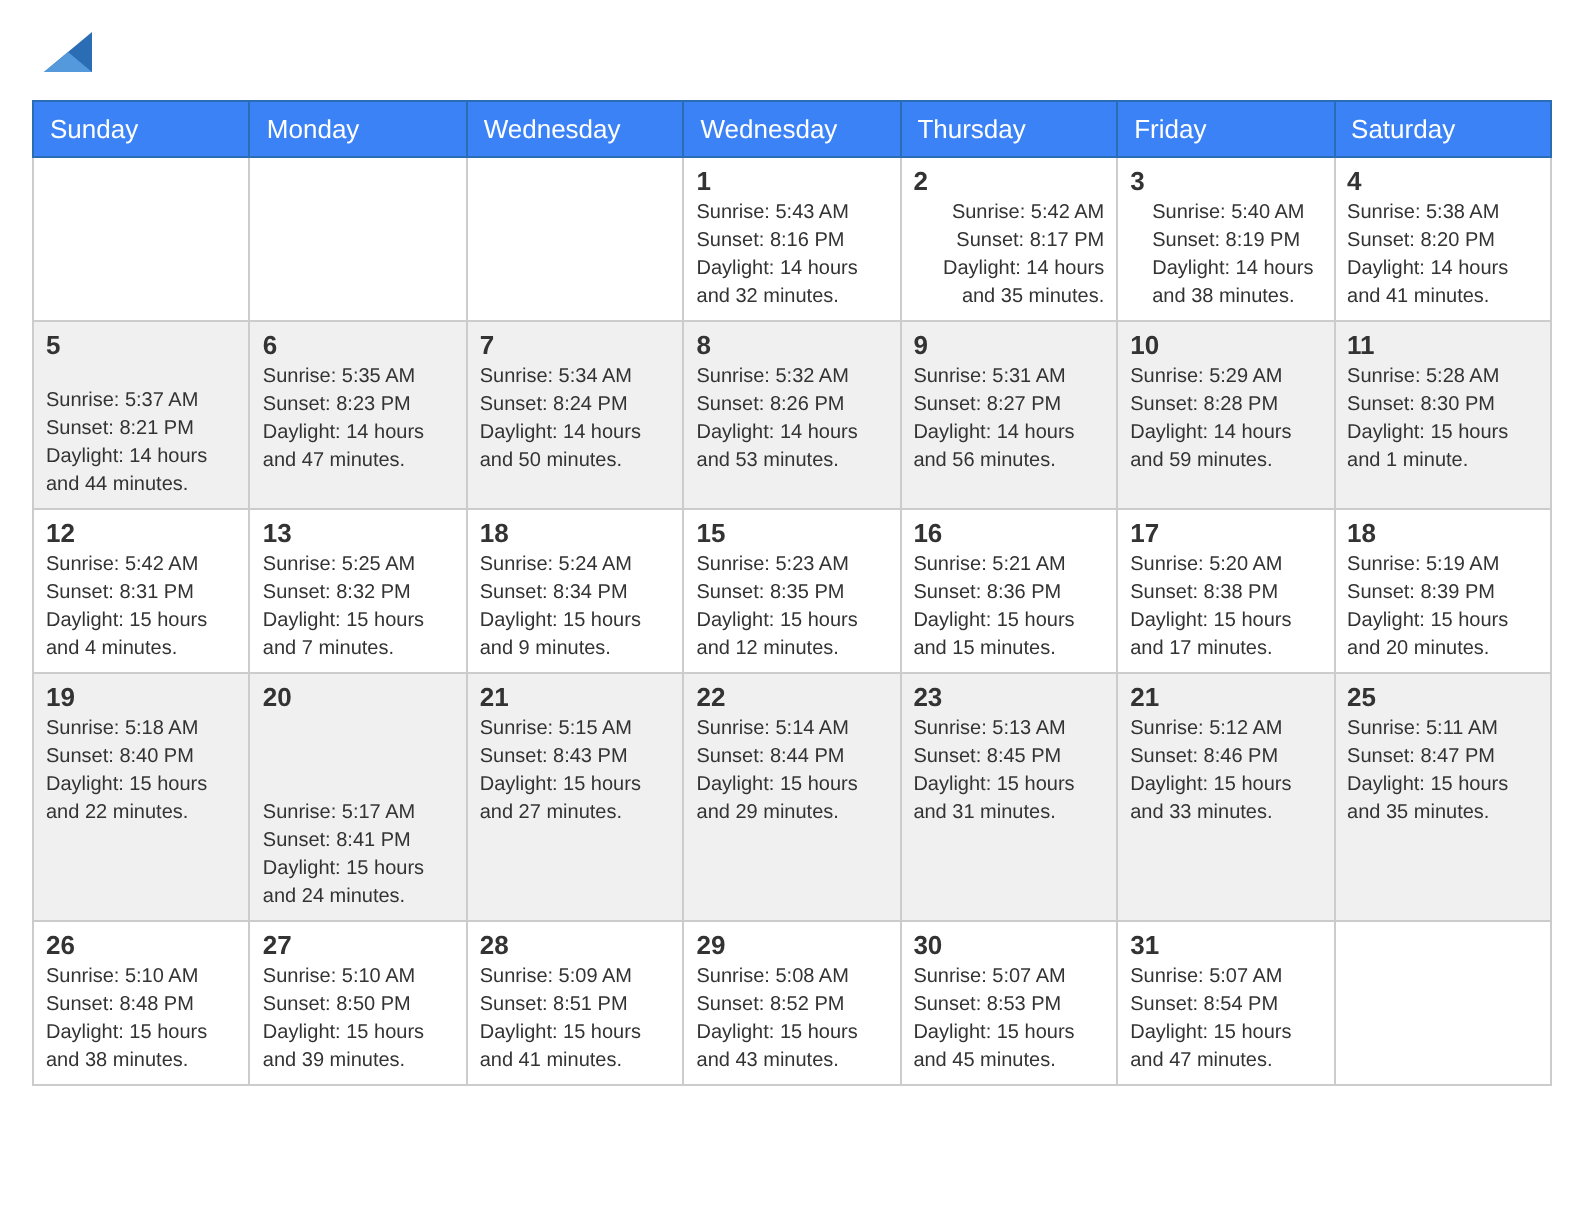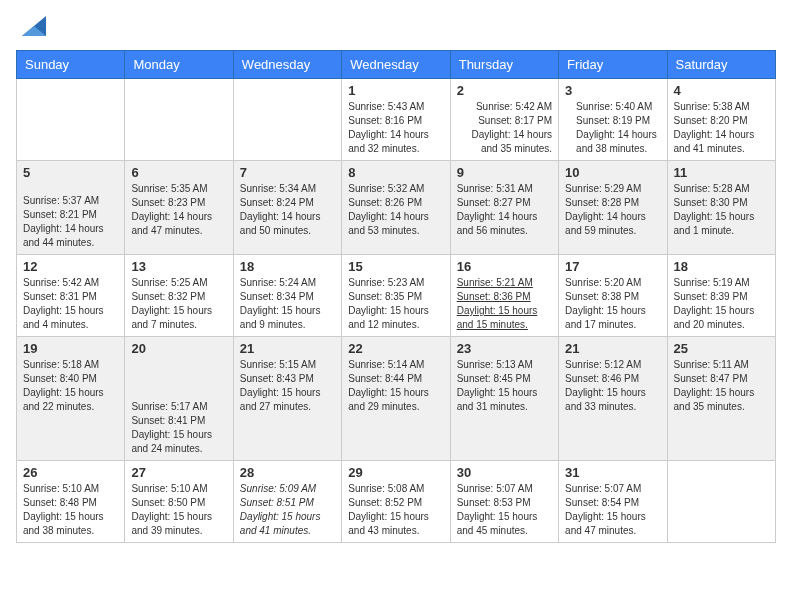--- a/index.html
+++ b/index.html
@@ -227,21 +227,21 @@
 Daylight: 15 hours and 9 minutes.</div>
         </td>
         <td>
           <span class="day-number">15</span>
           <div class="day-info" style="white-space: pre-line;">Sunrise: 5:23 AM
 Sunset: 8:35 PM
 Daylight: 15 hours and 12 minutes.</div>
         </td>
         <td>
           <span class="day-number">16</span>
-          <div class="day-info" style="white-space: pre-line; text-decoration: underline;">Sunrise: 5:21 AM
+          <div class="day-info" style="white-space: pre-line;">Sunrise: 5:21 AM
 Sunset: 8:36 PM
 Daylight: 15 hours and 15 minutes.</div>
         </td>
         <td>
           <span class="day-number">17</span>
           <div class="day-info" style="white-space: pre-line;">Sunrise: 5:20 AM
 Sunset: 8:38 PM
 Daylight: 15 hours and 17 minutes.</div>
         </td>
         <td>
@@ -303,21 +303,21 @@
 Daylight: 15 hours and 38 minutes.</div>
         </td>
         <td>
           <span class="day-number">27</span>
           <div class="day-info" style="white-space: pre-line;">Sunrise: 5:10 AM
 Sunset: 8:50 PM
 Daylight: 15 hours and 39 minutes.</div>
         </td>
         <td>
           <span class="day-number">28</span>
-          <div class="day-info" style="white-space: pre-line; font-style: italic;">Sunrise: 5:09 AM
+          <div class="day-info" style="white-space: pre-line;">Sunrise: 5:09 AM
 Sunset: 8:51 PM
 Daylight: 15 hours and 41 minutes.</div>
         </td>
         <td>
           <span class="day-number">29</span>
           <div class="day-info" style="white-space: pre-line;">Sunrise: 5:08 AM
 Sunset: 8:52 PM
 Daylight: 15 hours and 43 minutes.</div>
         </td>
         <td>

